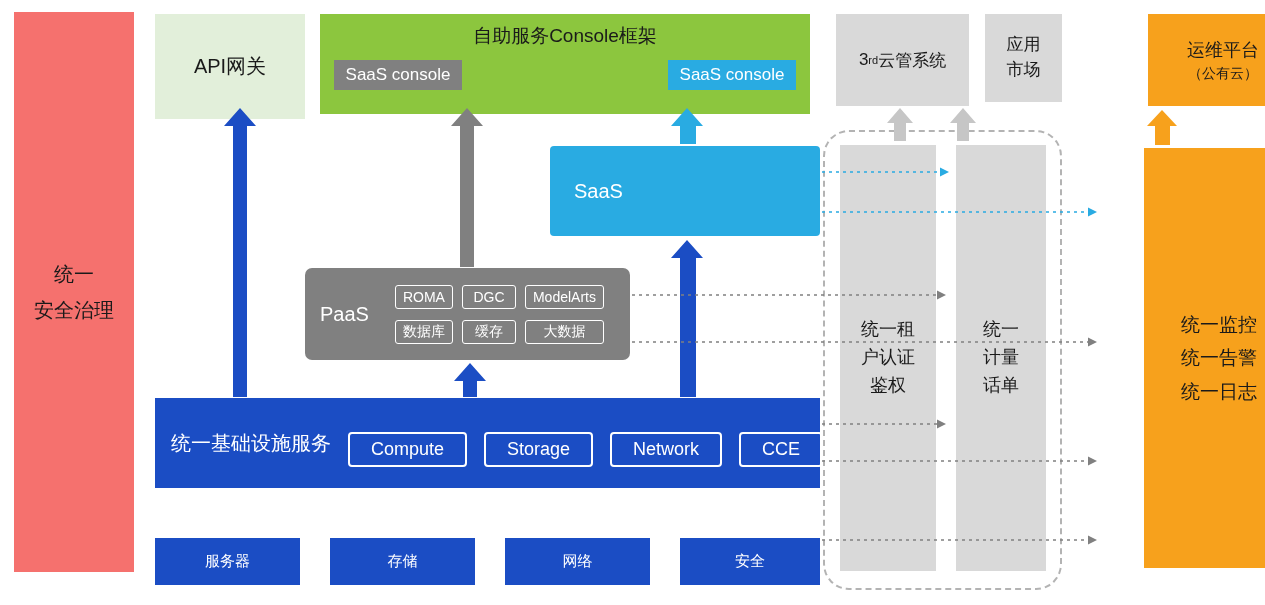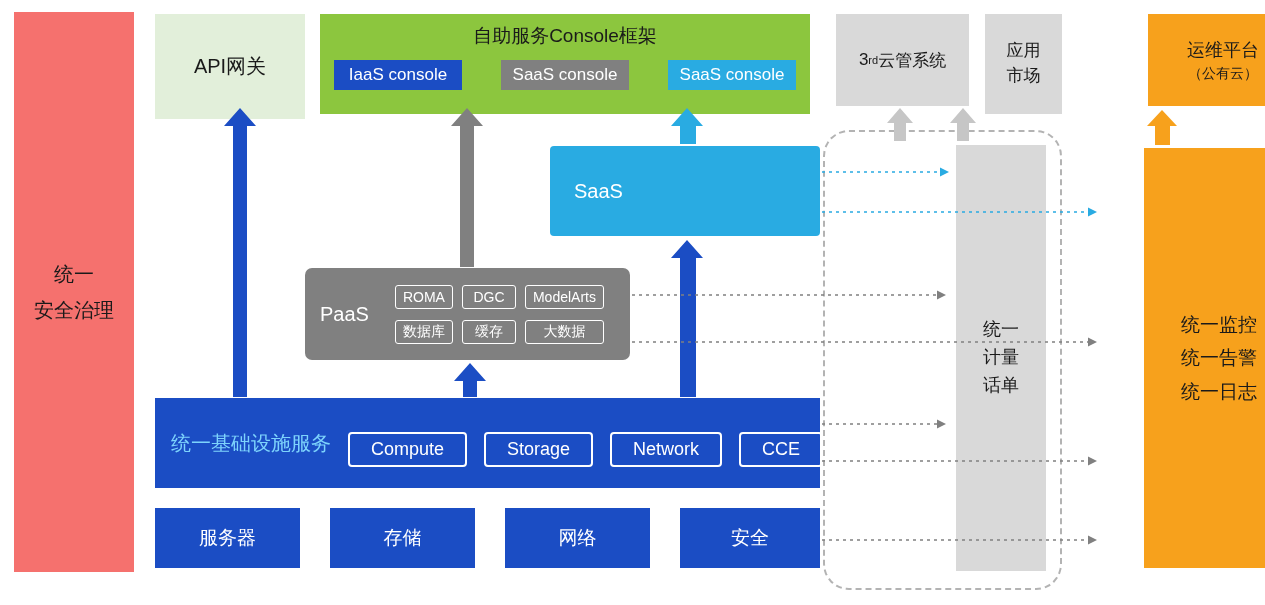--- a/index.html
+++ b/index.html
@@ -23,41 +23,41 @@
   #console-frame { left: 320px; top: 14px; width: 490px; height: 100px; background: var(--green); }
   #console-title { text-align: center; font-size: 19px; padding-top: 9px; }
   #console-buttons { display: flex; justify-content: space-between; padding: 0 14px; margin-top: 11px; }
   .console-btn { width: 128px; height: 30px; color: #fff; font-size: 17px; }
   .btn-iaas { background: var(--blue); }
   .btn-paas { background: var(--gray); }
   .btn-saas { background: var(--cyan); }
 
   #third-party { left: 836px; top: 14px; width: 133px; height: 92px; background: var(--light-gray); font-size: 17px; }
   #third-party sup { font-size: 11px; }
-  #app-market { left: 985px; top: 14px; width: 77px; height: 100px; background: var(--light-gray); font-size: 17px; line-height: 1.45; }
+  #app-market { left: 985px; top: 14px; width: 77px; height: 88px; background: var(--light-gray); font-size: 17px; line-height: 1.45; }
   #om-platform { left: 1100px; top: 14px; width: 150px; height: 92px; background: var(--orange); flex-direction: column; gap: 3px; font-size: 18px; margin-left: 48px; }
   #om-sub { font-size: 14px; }
 
   #saas-box { left: 550px; top: 146px; width: 270px; height: 90px; background: var(--cyan); border-radius: 4px; display: flex; align-items: center; padding: 0 12px 0 24px; gap: 20px; }
   #saas-label { color: #fff; font-size: 20px; }
   .saas-chips { display: grid; grid-template-columns: auto auto; gap: 11px 13px; }
   .chip { border: 1.5px solid #fff; color: #fff; border-radius: 3px; box-sizing: border-box; }
   .saas-chips .chip { height: 25px; min-width: 54px; padding: 0 11px; font-size: 15px; }
 
   #paas-box { left: 305px; top: 268px; width: 325px; height: 92px; background: var(--gray); border-radius: 7px; display: flex; align-items: center; padding: 0 12px 0 15px; gap: 14px; }
   #paas-label { color: #fff; font-size: 20px; }
   .paas-chips { display: grid; grid-template-columns: auto auto auto; gap: 11px 9px; margin-left: 12px; }
   .paas-chips .chip { height: 24px; min-width: 54px; padding: 0 7px; font-size: 14px; }
 
   #infra-box { left: 155px; top: 398px; width: 665px; height: 90px; background: var(--blue); display: flex; align-items: center; padding: 0 16px; gap: 17px; }
-  #infra-label { color: #7dd3fc; font-size: 20px; white-space: nowrap; }
+  #infra-label { color: #ffffff; font-size: 20px; white-space: nowrap; }
   .infra-chips { display: flex; gap: 17px; }
   .infra-chips .chip { height: 35px; padding: 0 21px; font-size: 18px; border-width: 2px; border-radius: 4px; margin-top: 12px; }
 
-  .base-box { top: 508px; height: 60px; background: var(--blue); color: #fff; font-size: 19px; }
+  .base-box { top: 538px; height: 47px; background: var(--blue); color: #fff; font-size: 15px; }
   #base-server   { left: 155px; width: 145px; }
   #base-storage  { left: 330px; width: 145px; }
   #base-network  { left: 505px; width: 145px; }
   #base-security { left: 680px; width: 140px; }
 
   #dashed-box { left: 823px; top: 130px; width: 239px; height: 460px; border: 2px dashed var(--dash-border); border-radius: 26px; }
   #auth-bar     { left: 840px; top: 145px; width: 96px; height: 426px; background: var(--light-gray); font-size: 18px; line-height: 1.55; }
   #metering-bar { left: 956px; top: 145px; width: 90px; height: 426px; background: var(--light-gray); font-size: 18px; line-height: 1.55; }
   #monitor-box  { left: 1100px; top: 148px; width: 150px; height: 420px; background: var(--orange); font-size: 19px; line-height: 1.75; margin-left: 44px; }
 
@@ -77,21 +77,20 @@
 <div id="canvas">
 
   <div class="abs center pre" id="governance">统一
 安全治理</div>
 
   <div class="abs center" id="api-gateway">API网关</div>
 
   <div class="abs" id="console-frame">
     <div id="console-title">自助服务Console框架</div>
     <div id="console-buttons">
-      <div class="console-btn btn-iaas center">IaaS console</div>
       <div class="console-btn btn-paas center">SaaS console</div>
       <div class="console-btn btn-saas center">SaaS console</div>
     </div>
   </div>
 
   <div class="abs center" id="third-party">
     <span>3</span>
       <sup>rd</sup>
       <span>云管系统</span>
   </div>
@@ -129,20 +128,23 @@
       <div class="chip center">CCE</div>
     </div>
   </div>
 
   <div class="abs center base-box" id="base-server">服务器</div>
   <div class="abs center base-box" id="base-storage">存储</div>
   <div class="abs center base-box" id="base-network">网络</div>
   <div class="abs center base-box" id="base-security">安全</div>
 
   <div class="abs" id="dashed-box"></div>
+  <div class="abs center pre" id="auth-bar">统一租
+户认证
+鉴权</div>
   <div class="abs center pre" id="metering-bar">统一
 计量
 话单</div>
   <div class="abs center pre" id="monitor-box">统一监控
 统一告警
 统一日志</div>
 
   <svg id="overlay" viewBox="0 0 1265 605" xmlns="http://www.w3.org/2000/svg">
 
     <polygon class="fill-blue" points="233,397 233,126 224,126 240,108 256,126 247,126 247,397"></polygon>

